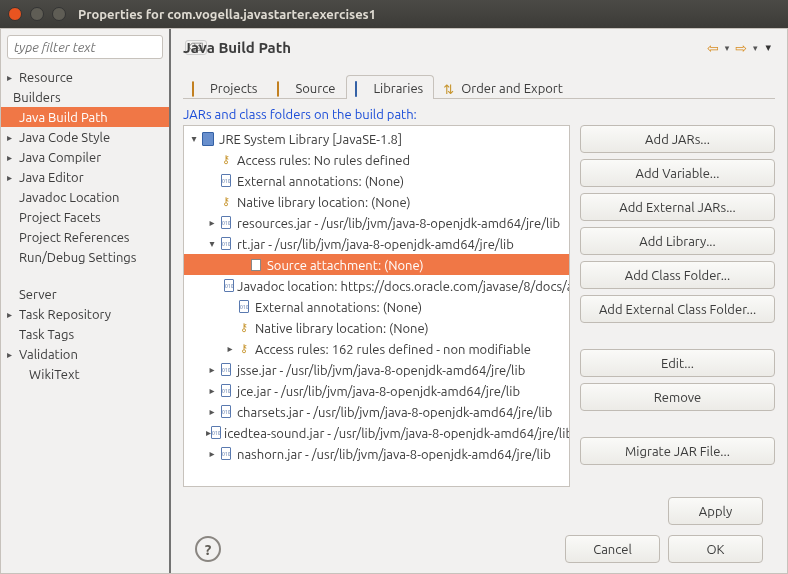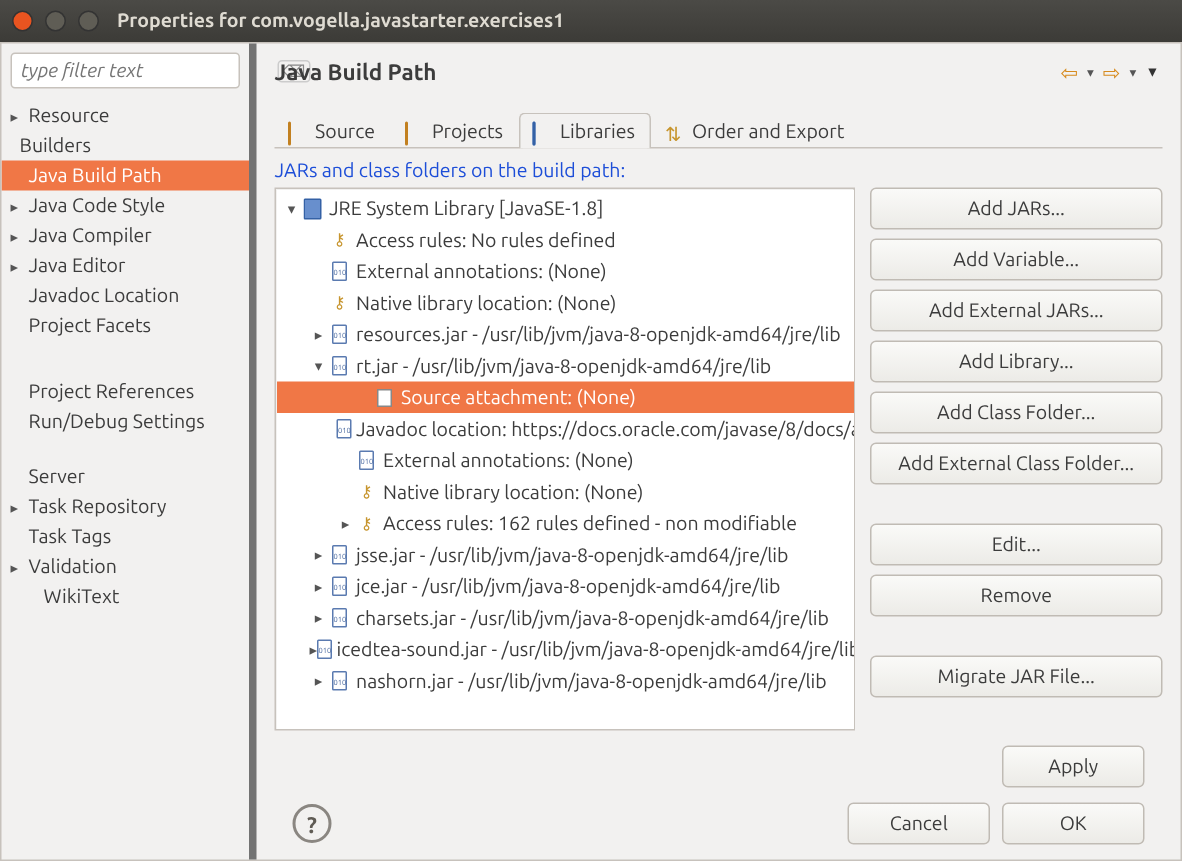--- a/index.html
+++ b/index.html
@@ -2,21 +2,21 @@
 <html><head>
 <meta charset="utf-8">
 <style>
 *{box-sizing:border-box;margin:0;padding:0;font-family:"Ubuntu","Segoe UI",sans-serif;font-size:13px;color:#3c3c3c}
 body{background:#f2f1f0;width:788px;height:574px;overflow:hidden;display:flex;flex-direction:column}
 .titlebar{background:linear-gradient(#4b4a46,#3c3b37);height:28px;display:flex;align-items:center;padding:0 8px;gap:8px}
 .titlebar .wbtn{width:14px;height:14px;border-radius:50%;background:#5f5d55;border:1px solid #333}
 .titlebar .wbtn.close{background:#e95420}
 .titlebar .title{color:#dfdbd2;font-weight:bold;margin-left:4px}
 .content{flex:1;display:flex;border:1px solid #c7c2bc;background:#f2f1f0}
-.sidebar{width:170px;border-right:5px solid #737373;display:flex;flex-direction:column}
+.sidebar{width:170px;border-right:2px solid #737373;display:flex;flex-direction:column}
 .filter{margin:6px;border:1px solid #c7c2bc;border-radius:3px;background:#fff;display:flex;align-items:center;padding:2px 6px;height:24px}
 .filter input{border:none;outline:none;flex:1;font-style:italic;color:#888;background:transparent}
 .filter .clr{color:#888;font-size:11px;border:1px solid #ccc;border-radius:3px;padding:0 2px}
 .navtree{flex:1;overflow:auto;padding:2px 0}
 .navitem{display:flex;align-items:center;height:20px;padding:0 4px 0 6px;gap:2px;cursor:default;white-space:nowrap}
 .navitem .arr{width:10px;display:inline-block;color:#555;font-size:10px}
 .navitem.sel{background:#f07746;color:#fff}
 .navitem.sel span{color:#fff}
 .main{flex:1;display:flex;flex-direction:column;padding:10px 12px 0 12px;min-width:0}
 .header{display:flex;align-items:center;margin-bottom:18px}
@@ -94,21 +94,21 @@
           <span>Java Editor</span>
         </div>
         <div class="navitem" style="padding-left: 6px; text-align: center;">
           <span class="arr"></span>
           <span>Javadoc Location</span>
         </div>
         <div class="navitem" style="padding-left: 6px;">
           <span class="arr"></span>
           <span>Project Facets</span>
         </div>
-        <div class="navitem" style="padding-left: 6px; margin-top: 24px;">
+        <div class="navitem" style="padding-left: 6px;">
           <span class="arr"></span>
           <span>Project References</span>
         </div>
         <div class="navitem" style="padding-left: 6px;">
           <span class="arr"></span>
           <span>Run/Debug Settings</span>
         </div>
         <div class="navitem" style="padding-left: 6px; margin-top: 17px;">
           <span class="arr"></span>
           <span>Server</span>
@@ -137,26 +137,26 @@
       <h1>Java Build Path</h1>
       <span class="nbtn">⇦</span>
       <span class="drop">▾</span>
       <span class="nbtn">⇨</span>
       <span class="drop">▾</span>
       <span class="drop" style="color:#333;font-size:11px">▾</span>
     </div>
 
     <div class="tabs" id="tabs">
         <div class="tab">
+          <span class="ico"><span class="ico-folder" style="background:linear-gradient(#bcd,#8ab)"></span></span>
+          <span>Projects</span>
+        </div>
+        <div class="tab">
           <span class="ico"><span class="ico-folder"></span></span>
           <span>Source</span>
-        </div>
-        <div class="tab">
-          <span class="ico"><span class="ico-folder" style="background:linear-gradient(#bcd,#8ab)"></span></span>
-          <span>Projects</span>
         </div>
         <div class="tab active">
           <span class="ico"><span class="ico-book"></span></span>
           <span>Libraries</span>
         </div>
         <div class="tab">
           <span class="ico"><span style="color:#c7952e">⇅</span></span>
           <span>Order and Export</span>
         </div>
       </div>

